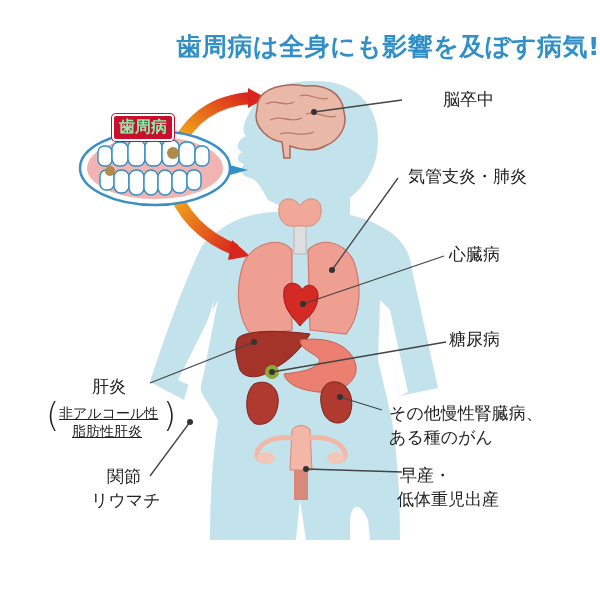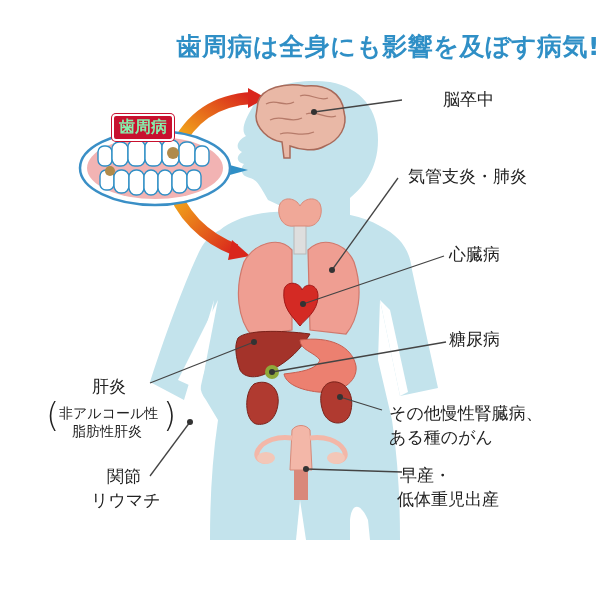--- a/index.html
+++ b/index.html
@@ -2,21 +2,21 @@
 <html><head>
 <meta charset="utf-8">
 <style>
   html, body { margin: 0; padding: 0; background: #ffffff; }
   body { width: 600px; height: 600px; position: relative; overflow: hidden;
          font-family: "DejaVu Sans", "Liberation Sans", sans-serif; }
   .title { position: absolute; left: 0; top: 30px; width: 600px; text-align: right;
            font-size: 25px; font-weight: bold; color: #2f8fc6; letter-spacing: 0.5px; }
   svg.art { position: absolute; left: 0; top: 0; }
   .label { position: absolute; font-size: 17px; color: #222; line-height: 22px; white-space: nowrap; }
-  .label.small { font-size: 14px; line-height: 18px; }
+  .label.small { font-size: 14px; line-height: 18px; text-decoration: underline; }
   .perio-badge { position: absolute; left: 112px; top: 114px; background: #c8102e; color: #86efac;
                  font-weight: bold; font-size: 16px; padding: 1px 5px; border-radius: 4px;
                  border: 2px solid #fff; box-shadow: 0 0 0 1px #c8102e; }
   .paren { position: absolute; font-size: 34px; color: #222; font-weight: 200; line-height: 34px; }
 </style>
 </head>
 <body>
 
 <div class="title">歯周病は全身にも影響を及ぼす病気!</div>
 

